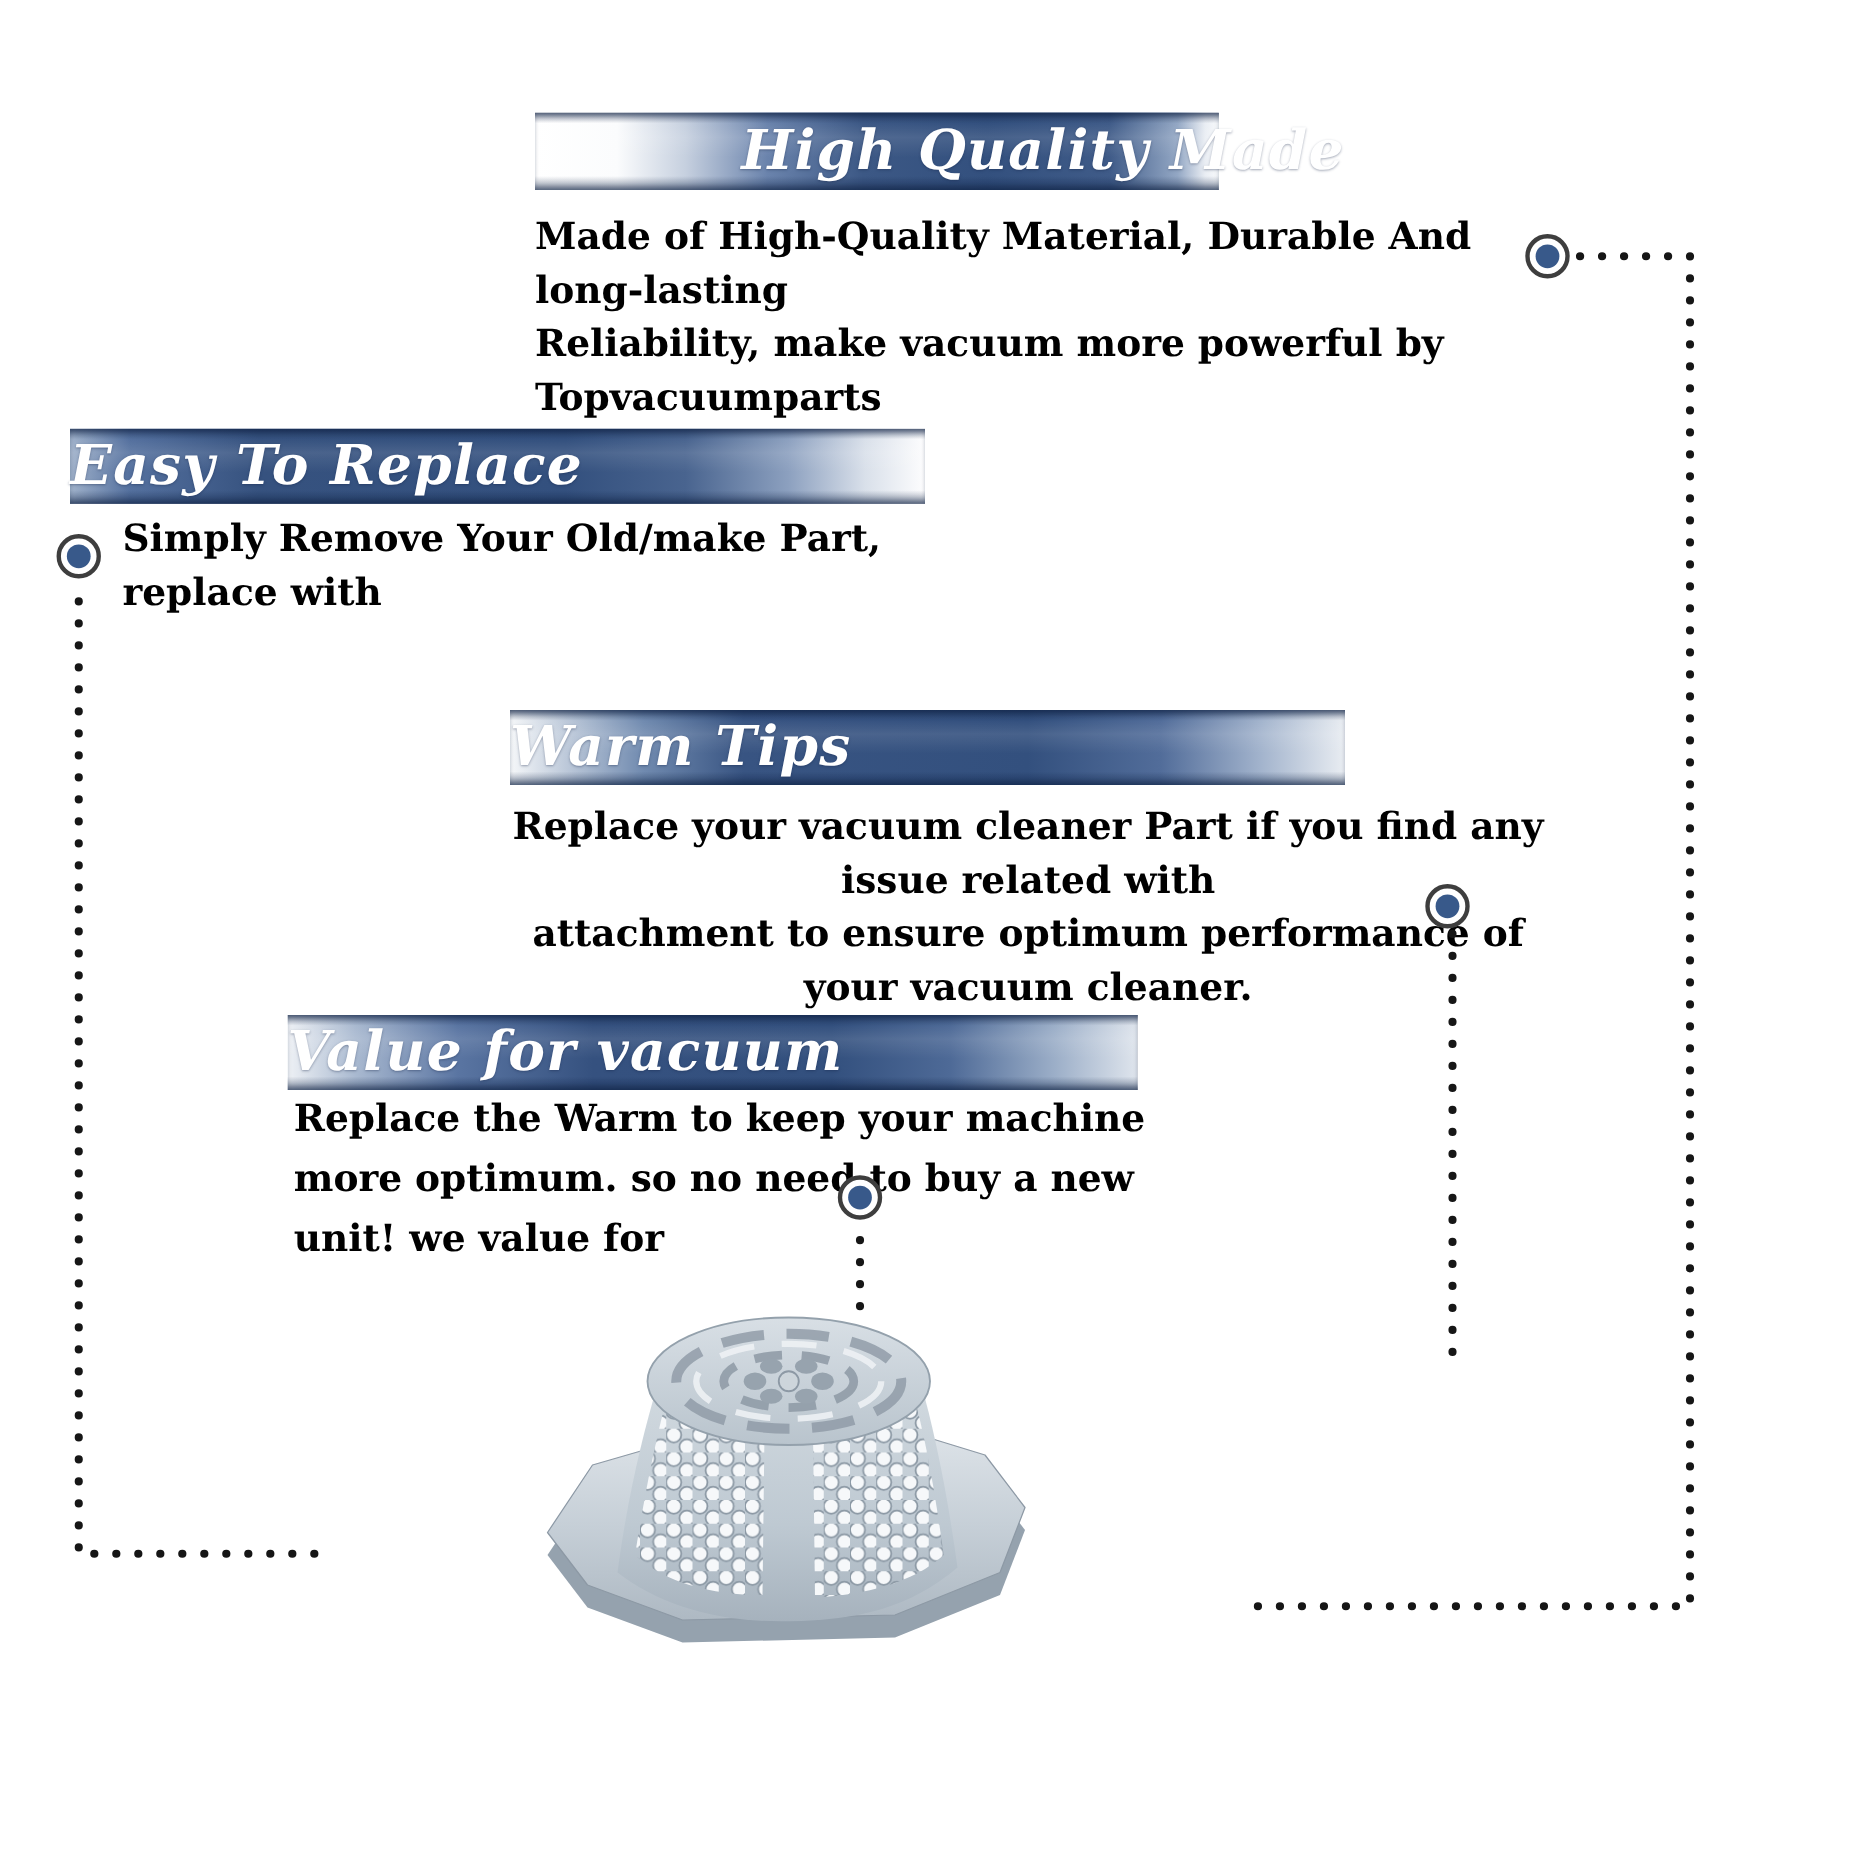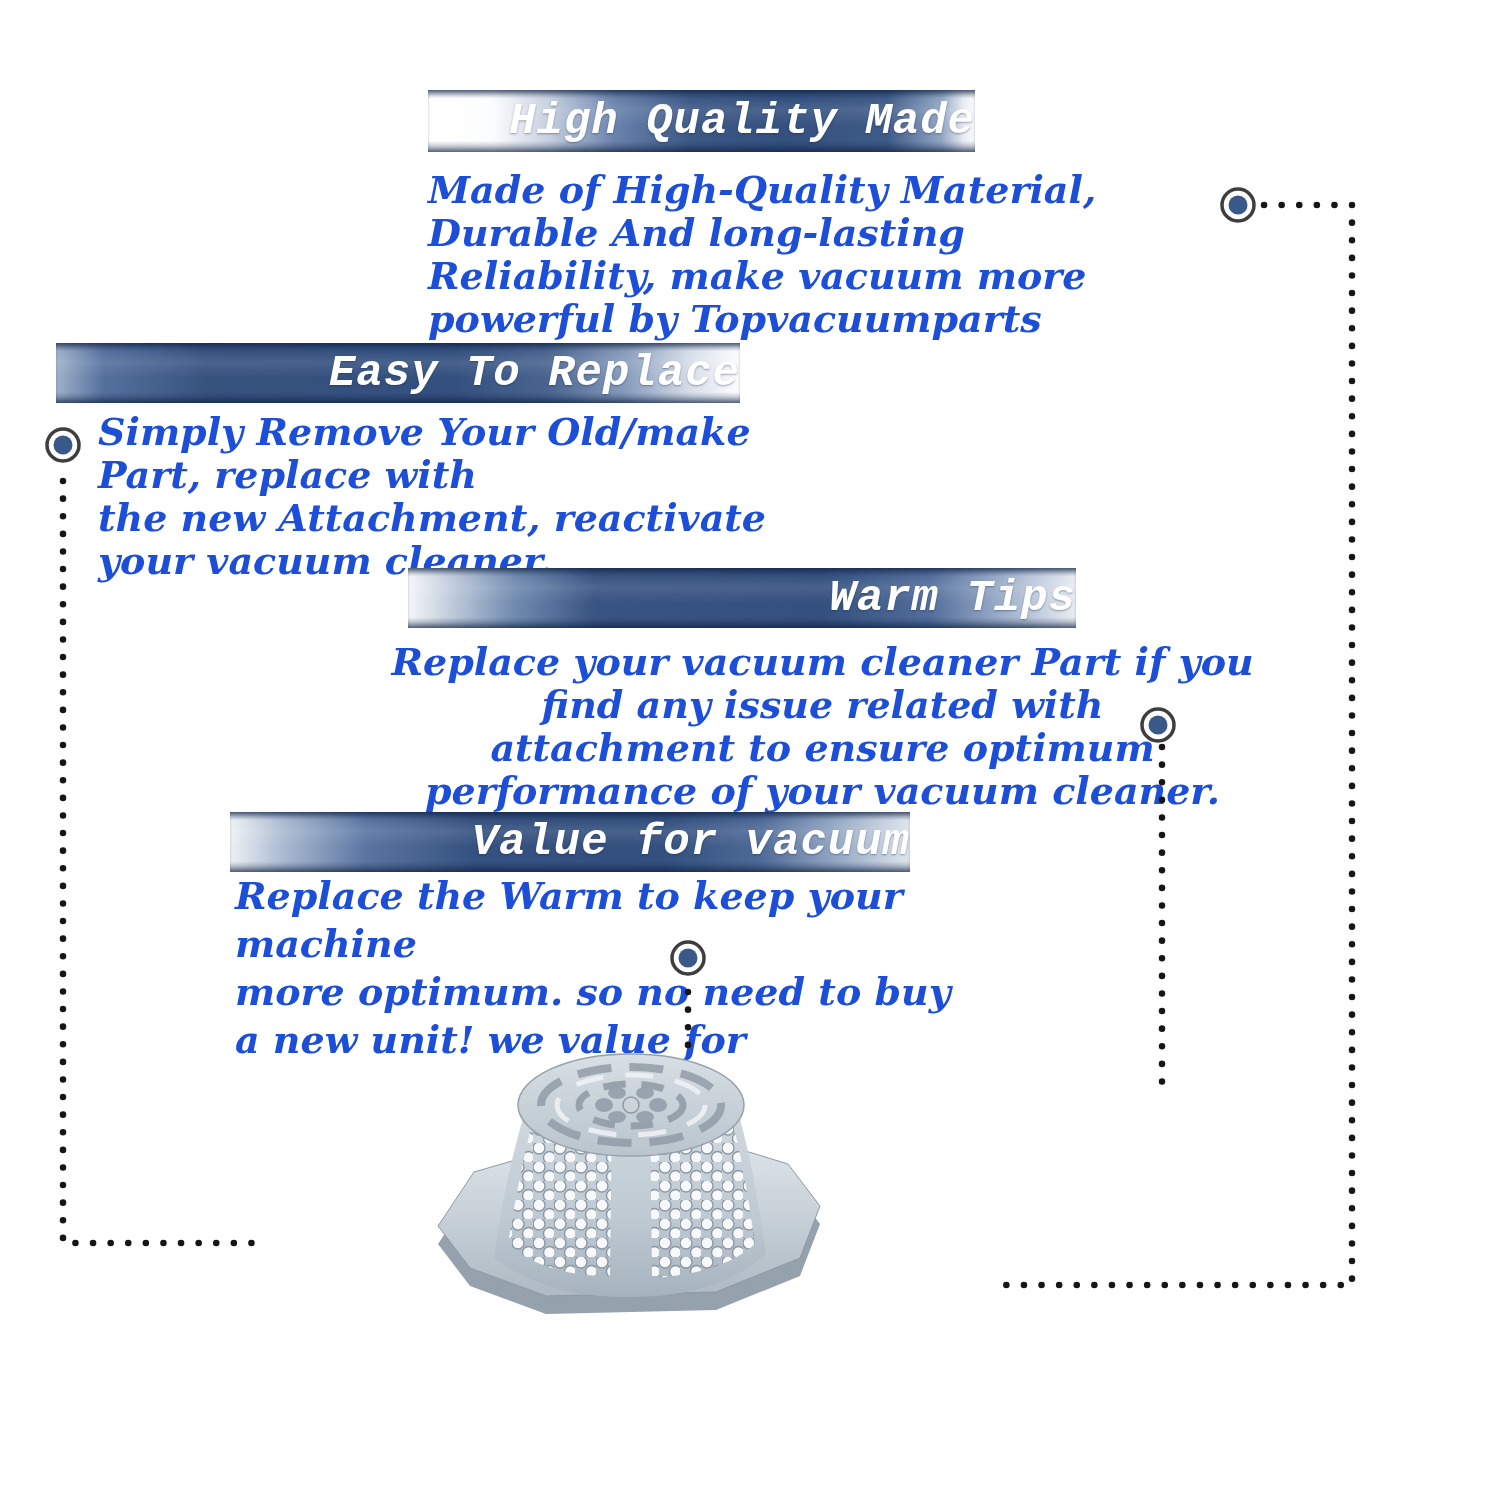--- a/index.html
+++ b/index.html
@@ -2,23 +2,22 @@
 <html><head>
 <meta charset="utf-8">
 <style>
   html,body{margin:0;padding:0;background:#ffffff;}
   .canvas{
     position:relative;width:1500px;height:1500px;background:#ffffff;overflow:hidden;
     font-family:"DejaVu Serif", serif;
   }
   
   .banner{
-    position:absolute;display:flex;align-items:center;justify-content:flex-end;
+    position:absolute;display:flex;align-items:center;justify-content:flex-start;
     box-shadow:inset 0 5px 5px -3px rgba(14,32,66,.65), inset 0 -5px 5px -3px rgba(14,32,66,.55);
-    font-family:Liberation Mono, monospace;
   }
   .banner-title{
     color:#ffffff;font-style:italic;font-weight:bold;font-size:44px;line-height:1;
     letter-spacing:1px;white-space:nowrap;text-shadow:0 1px 2px rgba(20,35,70,.4);
   }
   .b1{left:428px;top:90px;width:547px;height:62px;padding-left:165px;box-sizing:border-box;
       background:
         linear-gradient(180deg, rgba(16,35,70,.42) 0%, rgba(16,35,70,0) 14%, rgba(255,255,255,.10) 32%, rgba(255,255,255,0) 58%, rgba(16,35,70,0) 82%, rgba(16,35,70,.45) 100%),
         linear-gradient(90deg,#ffffff 0%,#fbfcfd 12%,#c6d0df 22%,#6a83ac 34%,#3c5885 48%,#33507e 66%,#3f5b88 84%,#93a7c4 94%,#e9edf3 98%,#f8fafc 100%);}
   .b2{left:56px;top:343px;width:684px;height:60px;
@@ -27,22 +26,22 @@
         linear-gradient(90deg,#9fb1ca 0%,#54709e 7%,#36527f 22%,#33507e 58%,#49648f 72%,#8ca0bf 84%,#d9e0ea 93%,#fdfdfe 100%);}
   .b3{left:408px;top:568px;width:668px;height:60px;
       background:
         linear-gradient(180deg, rgba(16,35,70,.42) 0%, rgba(16,35,70,0) 14%, rgba(255,255,255,.10) 32%, rgba(255,255,255,0) 58%, rgba(16,35,70,0) 82%, rgba(16,35,70,.45) 100%),
         linear-gradient(90deg,#f5f7f9 0%,#c3cedd 6%,#708aaf 16%,#385482 28%,#33507e 62%,#526d9a 78%,#a3b4cd 90%,#e9edf2 100%);}
   .b4{left:230px;top:812px;width:680px;height:60px;
       background:
         linear-gradient(180deg, rgba(16,35,70,.42) 0%, rgba(16,35,70,0) 14%, rgba(255,255,255,.10) 32%, rgba(255,255,255,0) 58%, rgba(16,35,70,0) 82%, rgba(16,35,70,.45) 100%),
         linear-gradient(90deg,#eef1f5 0%,#a9b9d0 8%,#5a75a2 20%,#35517f 36%,#33507e 64%,#4e6a97 78%,#9aadc7 90%,#dfe5ed 100%);}
   
-  .desc{position:absolute;color:#1d4ed8;font-style:italic;font-weight:bold;
-        font-size:38px;line-height:43px;}
+  .desc{position:absolute;color:#000000;font-weight:bold;
+        font-size:30px;line-height:43px;}
   .d1{left:428px;top:168px;width:790px;}
   .d2{left:98px;top:410px;width:690px;}
   .d3{left:390px;top:640px;width:865px;text-align:center;}
   .d4{left:235px;top:872px;width:720px;line-height:48px;}
   
   .overlay{position:absolute;left:0;top:0;width:1500px;height:1500px;}
   .product-svg{position:absolute;left:428px;top:1048px;width:400px;height:290px;}
 </style>
 </head>
 <body>
@@ -55,21 +54,20 @@
   <div class="desc d1">
     <div>Made of High-Quality Material, Durable And long-lasting</div>
     <div>Reliability, make vacuum more powerful by Topvacuumparts</div>
   </div>
 
   <section class="banner b2">
     <span class="banner-title">Easy To Replace</span>
   </section>
   <div class="desc d2">
     <div>Simply Remove Your Old/make Part, replace with</div>
-    <div>the new Attachment, reactivate your vacuum cleaner.</div>
   </div>
 
   <section class="banner b3">
     <span class="banner-title">Warm Tips</span>
   </section>
   <div class="desc d3">
     <div>Replace your vacuum cleaner Part if you find any issue related with</div>
     <div>attachment to ensure optimum performance of your vacuum cleaner.</div>
   </div>
 

